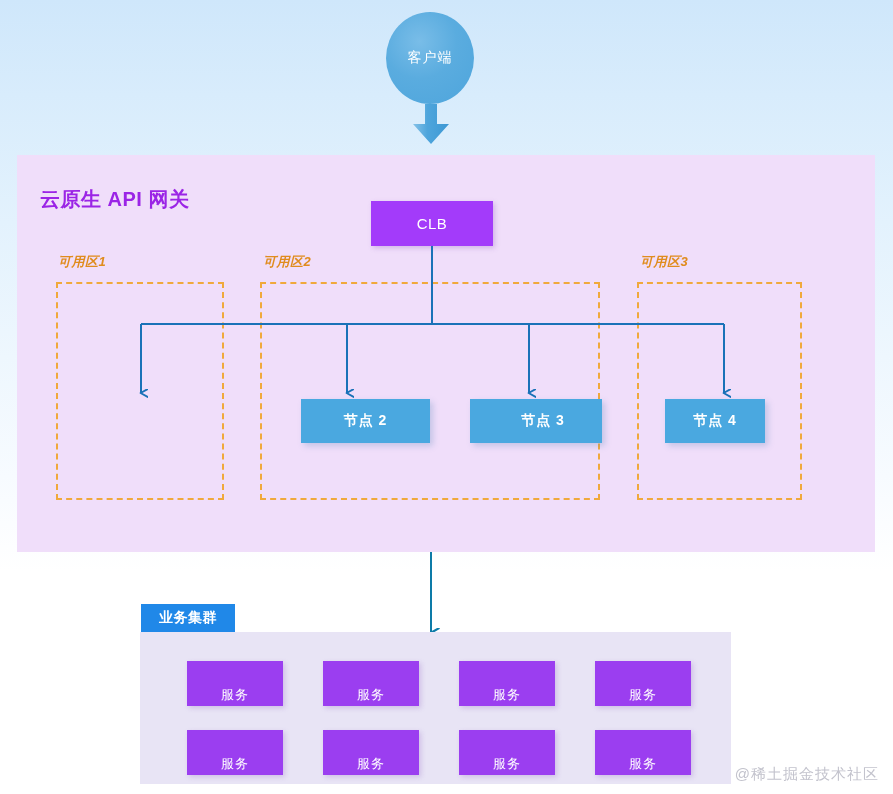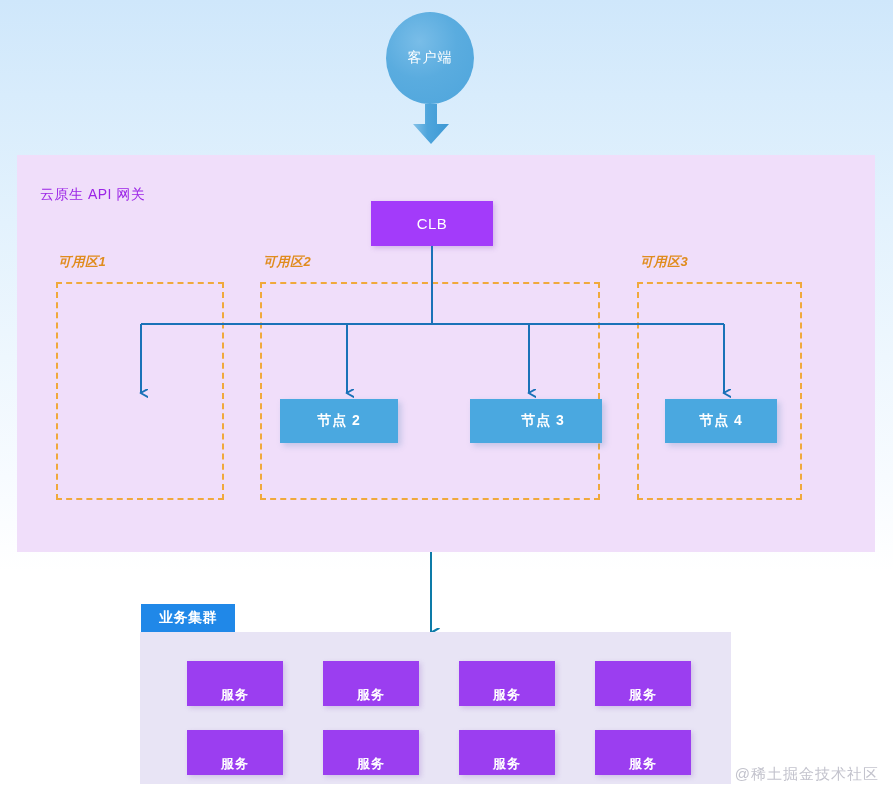--- a/index.html
+++ b/index.html
@@ -63,22 +63,22 @@
     top: 155px;
     width: 858px;
     height: 397px;
     background: #f0defa;
   }
   #gateway-title {
     position: absolute;
     left: 40px;
     top: 186px;
     color: #9b24e6;
-    font-size: 14px;
-    font-weight: normal;
+    font-size: 20px;
+    font-weight: bold;
     letter-spacing: 0.5px;
   }
 
   
   #clb-box {
     position: absolute;
     left: 371px;
     top: 201px;
     width: 122px;
     height: 45px;
@@ -125,23 +125,23 @@
     justify-content: center;
     box-shadow: 3px 3px 6px rgba(80, 130, 180, 0.28);
   }
   .node-box .label {
     color: #ffffff;
     font-size: 14px;
     font-weight: bold;
     letter-spacing: 1px;
   }
   #node-box-1 { left: 82px;  top: 399px; width: 118px; }
-  #node-box-2 { left: 280px; top: 399px; width: 118px; }
+  #node-box-2 { left: 301px; top: 399px; width: 129px; }
   #node-box-3 { left: 470px; top: 399px; width: 118px; padding-left: 14px; }
-  #node-box-4 { left: 665px; top: 399px; width: 112px; }
+  #node-box-4 { left: 665px; top: 399px; width: 100px; }
 
   
   #tree-connectors,
   #downlink-connector {
     position: absolute;
     left: 0;
     top: 0;
     width: 893px;
     height: 794px;
     pointer-events: none;
@@ -187,21 +187,21 @@
   .service-box {
     background: #9b3ef0;
     display: flex;
     align-items: center;
     justify-content: center;
     box-shadow: 2px 2px 5px rgba(120, 60, 180, 0.22);
   }
   .service-box .label {
     color: #ffffff;
     font-size: 13px;
-    font-weight: bold;
+    font-weight: normal;
     letter-spacing: 1px;
     margin-top: 22px;
   }
 
   
   #watermark {
     position: absolute;
     right: 14px;
     bottom: 10px;
     color: #c3c3cd;

